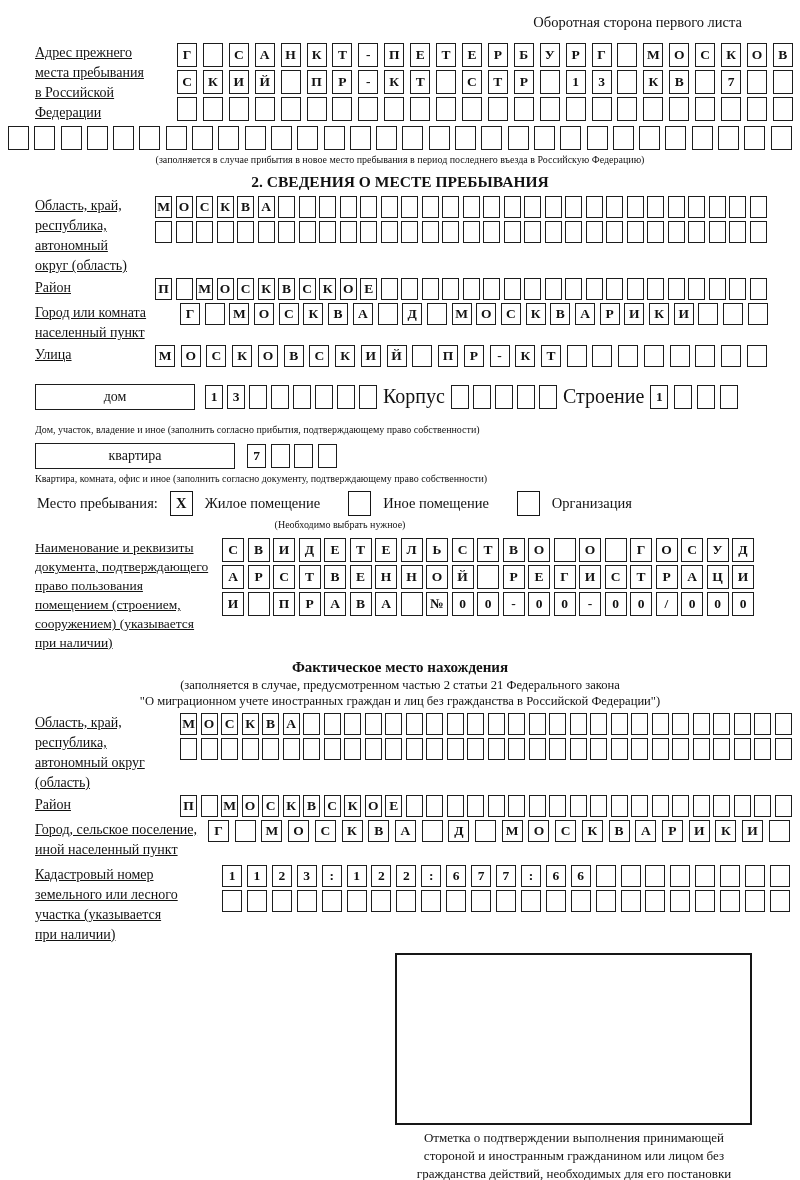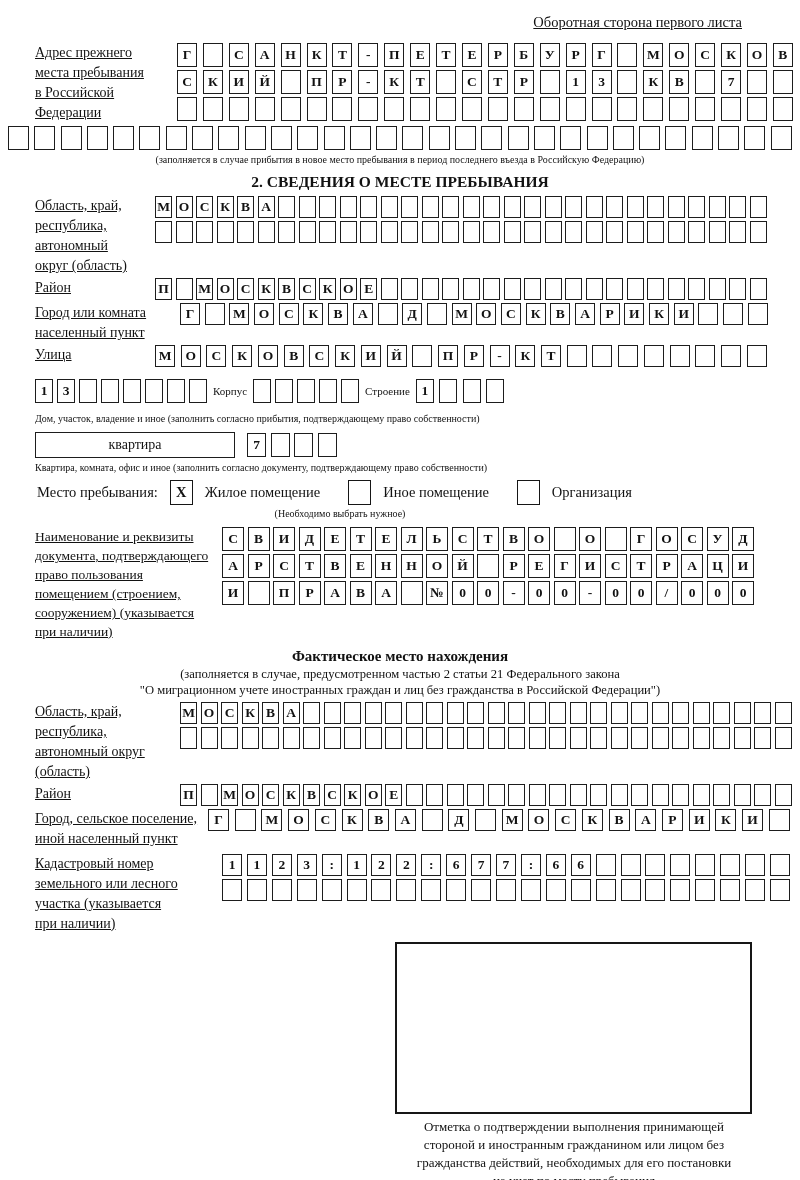--- a/index.html
+++ b/index.html
@@ -1,20 +1,20 @@
 <!DOCTYPE html>
 <html><head>
 <meta charset="utf-8">
 <style>
   html,body{margin:0;padding:0;}
   body{
     width:800px;height:1180px;overflow:hidden;background:#ffffff;color:#121212;
     font-family:"Liberation Serif","DejaVu Serif",serif;
   }
-  .hdr-note{margin-top:14px;padding-right:58px;text-align:right;font-size:14.5px;text-decoration:underline;}
+  .hdr-note{margin-top:14px;padding-right:58px;text-align:right;font-size:14.5px;}
   
   .br{display:flex;justify-content:space-between;}
   .cbox{
     box-sizing:border-box;flex:0 0 auto;width:var(--bw,20px);height:var(--bh,23px);
     border:1.6px solid #1d1d1d;display:flex;align-items:center;justify-content:center;
     font-size:13.5px;font-weight:bold;background:#fff;
   }
   .rows{display:flex;flex-direction:column;gap:3px;}
   .formrow{display:flex;align-items:flex-start;margin-left:35px;}
   .lab{white-space:pre-line;font-size:14px;line-height:20px;flex:0 0 auto;text-decoration:underline;}
@@ -42,21 +42,21 @@
   .cap-left{margin-left:35px;}
   .cap-mesto{margin-left:35px;width:610px;text-align:center;margin-top:1px;}
   .sect-title{text-align:center;font-weight:bold;font-size:15.5px;margin-top:5px;line-height:19px;}
   .inline-row{display:flex;align-items:center;margin-left:35px;margin-top:6px;}
   .wbox{
     box-sizing:border-box;border:1.7px solid #1d1d1d;height:26px;display:flex;
     align-items:center;justify-content:center;font-size:14px;background:#fff;flex:0 0 auto;
   }
   .wbox-dom{width:160px;margin-right:10px}
   .wbox-kv{width:200px;margin-right:12px}
-  .ilabel{font-size:11px;margin:12px 6px;flex:0 0 auto}
+  .ilabel{font-size:20px;margin:12px 6px;flex:0 0 auto}
   .mesto-row{display:flex;align-items:center;margin-left:37px;margin-top:5px;height:25px;}
   .mlabel{font-size:14.5px;margin-right:12px}
   .mopt{font-size:14.5px;margin-right:28px}
   .chk{
     box-sizing:border-box;width:23px;height:25px;border:1.8px solid #161616;display:flex;
     align-items:center;justify-content:center;font-size:14.5px;font-weight:bold;margin-right:12px;flex:0 0 auto;
   }
   .fact-title{text-align:center;font-weight:bold;font-size:15px;margin-top:6px;line-height:19px;}
   .fcap{text-align:center;font-size:12.6px;line-height:16px;}
   .stamp-box{
@@ -360,20 +360,21 @@
       <span class="cbox"></span>
       <span class="cbox"></span>
       <span class="cbox"></span>
       <span class="cbox"></span>
       <span class="cbox"></span>
       <span class="cbox"></span>
     </div>
 </div>
 
 <div class="inline-row">
+  <div class="wbox wbox-dom">дом</div>
   <div class="br mini8">
       <span class="cbox">1</span>
       <span class="cbox">3</span>
       <span class="cbox"></span>
       <span class="cbox"></span>
       <span class="cbox"></span>
       <span class="cbox"></span>
       <span class="cbox"></span>
       <span class="cbox"></span>
     </div>

